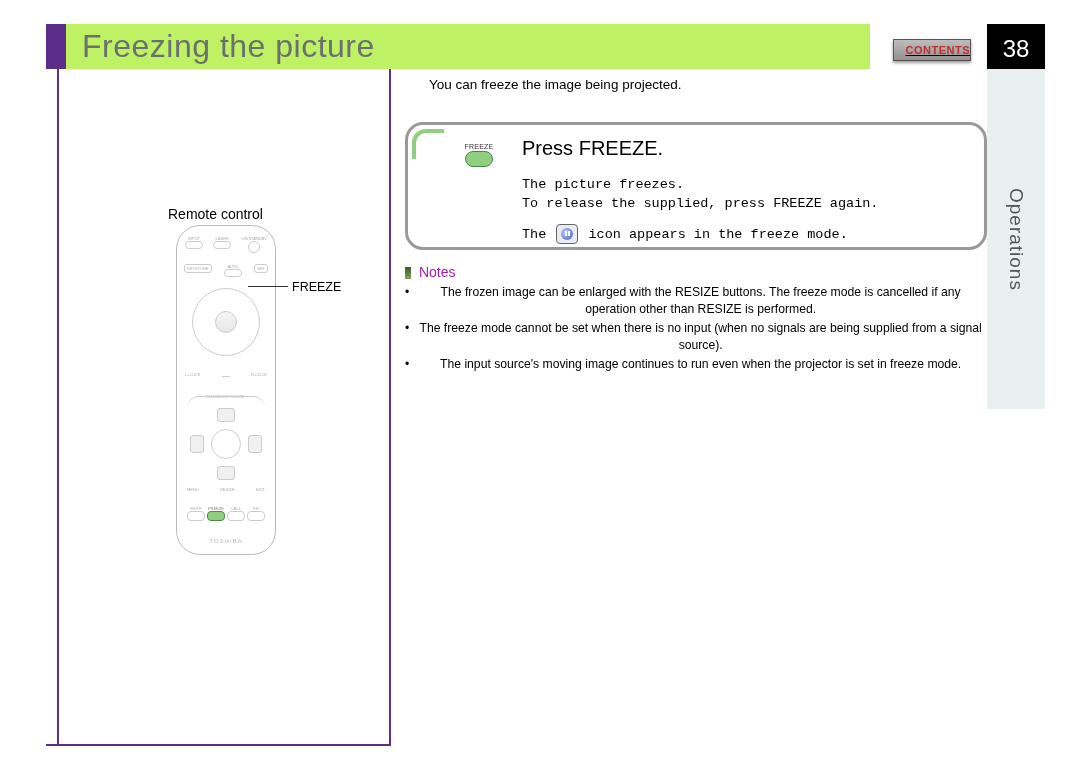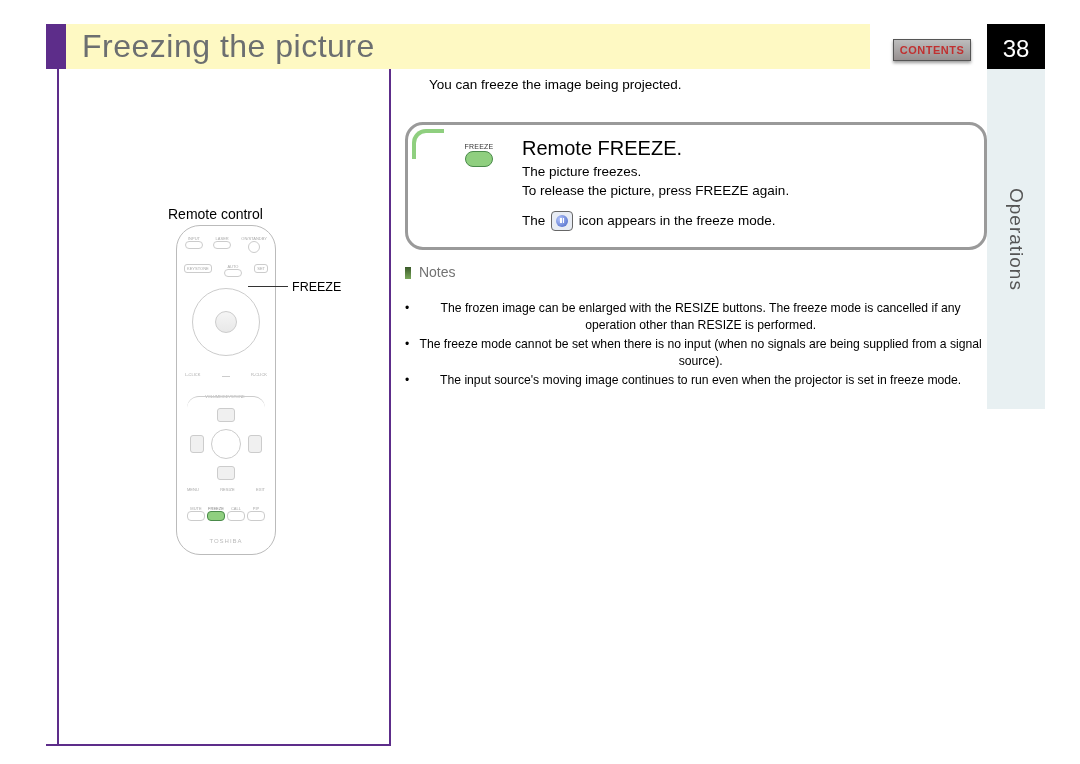--- a/index.html
+++ b/index.html
@@ -4,30 +4,31 @@
 <style>
   * { box-sizing: border-box; margin: 0; padding: 0; }
   html, body { width: 1080px; height: 764px; font-family: Arial, Helvetica, sans-serif; background: #fff; color: #000; }
   .page { position: relative; width: 1080px; height: 764px; }
   .purple-square {
     position: absolute; top: 24px; left: 46px; width: 20px; height: 45px;
     background: #5d2d8a;
   }
   .title-banner {
     position: absolute; top: 24px; left: 66px; width: 804px; height: 45px;
-    background: #fef9c3; display: flex; align-items: center; padding-left: 16px;
+    background: #bef264; display: flex; align-items: center; padding-left: 16px;
   }
   .title-text {
     font-size: 32px; font-weight: 400; color: #6c6f70; letter-spacing: 0.5px;
   }
   .contents-box {
     position: absolute; top: 39px; left: 893px; width: 78px; height: 22px;
     background: linear-gradient(#bdbdbd,#968f8f);
-    border: 1px solid #555; display: flex; align-items: center; justify-content: center;
+    border: 1px solid #555; display: flex; align-items: center; justify-content: flex-end;
     box-shadow: 0 2px 3px rgba(0,0,0,0.4);
+    text-decoration: underline;
   }
   .contents-label {
     font-size: 11px; font-weight: bold; color: #c03030; letter-spacing: 0.5px;
   }
   .black-block {
     position: absolute; top: 24px; left: 987px; width: 58px; height: 50px;
     background: #000; color: #fff; display: flex; align-items: center; justify-content: center;
     font-size: 24px;
   }
 
@@ -62,37 +63,37 @@
   }
   .freeze-btn-group {
     position: absolute; left: 36px; top: 18px; width: 70px; text-align: center;
   }
   .freeze-btn-label { font-size: 7px; color: #333; letter-spacing: 0.2px; display:block; }
   .freeze-btn {
     width: 28px; height: 16px; background: #8fcf7f;
     border: 1px solid #4a8a4a; border-radius: 8px; margin: 1px auto 0;
   }
   .panel-title { font-size: 20px; }
-  .panel-body { font-size: 13.5px; margin-top: 3px; line-height: 1.4; }
+  .panel-body { font-size: 13.5px; margin-top: 16px; line-height: 1.4; font-family: Liberation Mono, monospace; }
   .pause-icon {
     display: inline-flex; align-items: center; justify-content: center;
     width: 22px; height: 20px; border: 1px solid #666;
     border-radius: 4px; background: #e8ecf4; vertical-align: middle; margin: 0 2px;
   }
   .pause-icon-inner {
     width: 12px; height: 12px; border-radius: 50%;
     background: radial-gradient(circle at 35% 35%, #b8c8ff, #4060c0);
     display: flex; align-items: center; justify-content: center;
   }
   .pause-bars { display: flex; gap: 1px; }
   .pause-bars span { width: 1.8px; height: 5px; background: #fff; }
 
   
   .notes-block { position: absolute; left: 405px; top: 264px; width: 582px; }
-  .notes-header { font-size: 14px; color: #737373; margin-bottom: 20px; }
+  .notes-header { font-size: 14px; color: #a21caf; margin-bottom: 4px; }
   .notes-header-dot {
     display: inline-block; width: 6px; height: 12px;
     background: linear-gradient(#3a5a2a,#7aa85a); margin-right: 4px; vertical-align: middle;
   }
   .notes-list { list-style: none; font-size: 12.2px; line-height: 1.4; }
   .notes-list li { display: flex; margin-bottom: 2px; }
   .notes-list li::before { content: "•"; margin-right: 5px; }
   .notes-list li span { flex: 1; text-align: center; }
 
   
@@ -163,24 +164,24 @@
   <div class="intro">
     <p>You can freeze the image being projected.</p>
   </div>
 
   <div class="panel">
     <div class="panel-corner"></div>
     <div class="freeze-btn-group">
       <span class="freeze-btn-label">FREEZE</span>
       <div class="freeze-btn"></div>
     </div>
-    <div class="panel-title">Remote FREEZE.</div>
+    <div class="panel-title">Press FREEZE.</div>
     <div class="panel-body">
       <div>The picture freezes.</div>
-      <div>To release the picture, press FREEZE again.</div>
+      <div>To release the supplied, press FREEZE again.</div>
       <div style="margin-top:10px;">
         <span>The </span>
         <span class="pause-icon">
           <span class="pause-icon-inner">
               <span class="pause-bars">
                 <span></span>
                 <span></span>
               </span>
             </span>
         </span>

